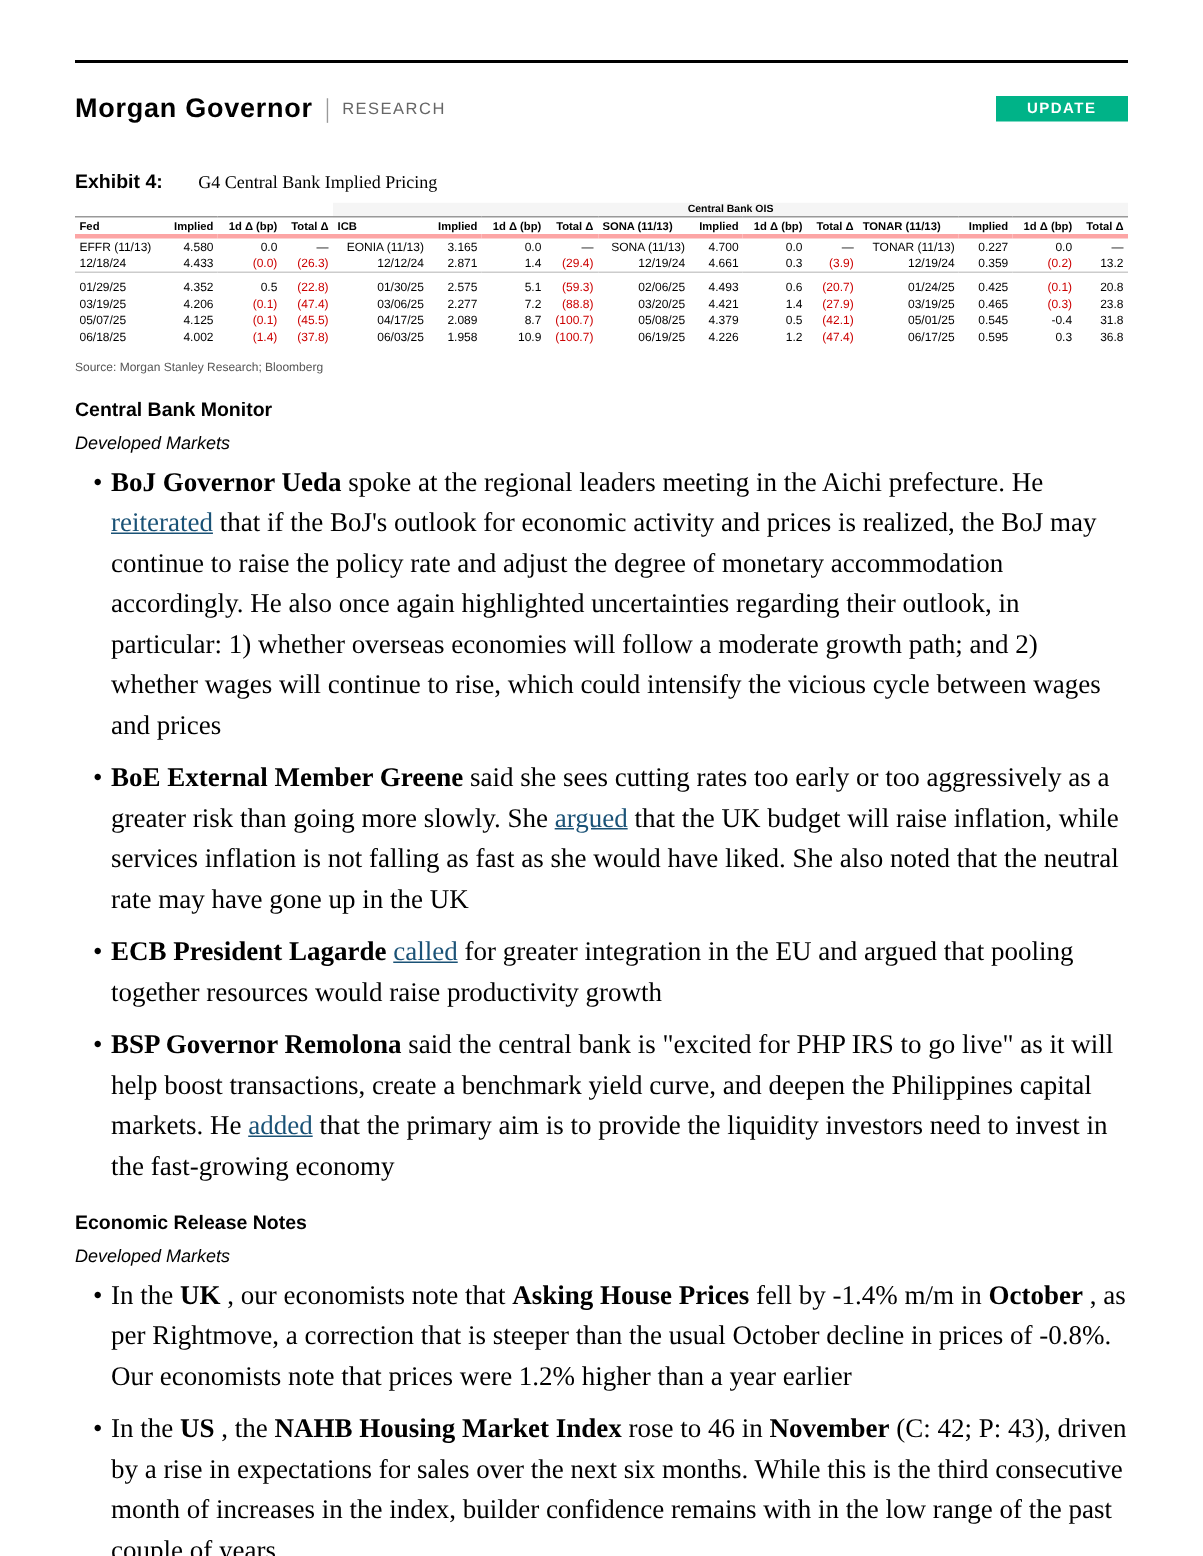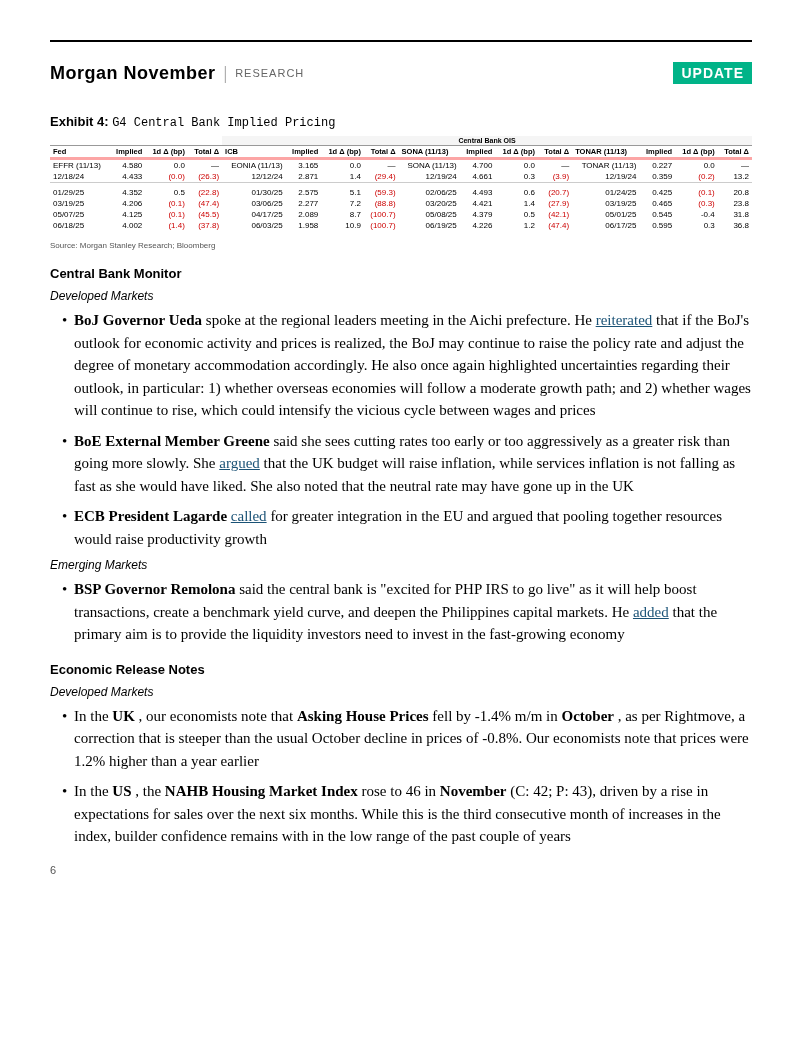--- a/index.html
+++ b/index.html
@@ -40,36 +40,37 @@
       font-size: 11px;
       color: #666;
       letter-spacing: 1px;
       text-transform: uppercase;
     }
     .update-badge {
       margin-left: auto;
       background: #00b388;
       color: #fff;
       font-family: Arial, sans-serif;
-      font-size: 14px;
-      font-weight: bold;
-      padding: 3px 8px;
+      font-size: 10px;
+      font-weight: bold;
+      padding: 3px 21px;
       letter-spacing: 1px;
     }
     
     .exhibit-title {
       font-family: Arial, sans-serif;
       font-size: 13px;
       font-weight: bold;
       margin-bottom: 6px;
     }
     .exhibit-subtitle {
-      font-family: Liberation Mono, monospace;
+      font-family: Liberation Serif, serif;
       font-size: 12px;
       font-weight: normal;
+      margin-left: 20px;
     }
     
     .table-container {
       margin-bottom: 10px;
       overflow-x: auto;
     }
     table {
       border-collapse: collapse;
       font-family: Arial, sans-serif;
       font-size: 8px;
@@ -121,21 +122,21 @@
       margin-top: 8px;
     }
     
     ul.content-list {
       list-style: none;
       padding-left: 12px;
       margin-bottom: 8px;
     }
     ul.content-list li {
       font-family: 'Times New Roman', Times, serif;
-      font-size: 15px;
+      font-size: 18px;
       line-height: 1.5;
       margin-bottom: 8px;
       padding-left: 12px;
       position: relative;
     }
     ul.content-list li::before {
       content: '•';
       position: absolute;
       left: 0;
       top: 0;
@@ -156,21 +157,21 @@
       margin-bottom: 20px;
     }
   </style>
 </head>
 <body>
 
 <div class="page">
   <div class="top-border"></div>
 
   <div class="header">
-    <span class="logo-morgan">Morgan November</span>
+    <span class="logo-morgan">Morgan Governor</span>
     <span class="logo-divider">|</span>
     <span class="logo-research">RESEARCH</span>
     <div class="update-badge">UPDATE</div>
   </div>
 
   <div class="exhibit-section">
     <div class="exhibit-title">
       <span>Exhibit 4:</span>&nbsp;<span class="exhibit-subtitle">G4 Central Bank Implied Pricing</span>
     </div>
 
@@ -339,21 +340,20 @@
         <span> that the UK budget will raise inflation, while services inflation is not falling as fast as she would have liked. She also noted that the neutral rate may have gone up in the UK</span>
       </li>
       <li>
         <span class="bold">ECB President Lagarde</span>
         <span> </span>
         <span class="link">called</span>
         <span> for greater integration in the EU and argued that pooling together resources would raise productivity growth</span>
       </li>
     </ul>
 
-    <div class="subsection-title">Emerging Markets</div>
     <ul class="content-list">
       <li>
         <span class="bold">BSP Governor Remolona</span>
         <span> said the central bank is "excited for PHP IRS to go live" as it will help boost transactions, create a benchmark yield curve, and deepen the Philippines capital markets. He </span>
         <span class="link">added</span>
         <span> that the primary aim is to provide the liquidity investors need to invest in the fast-growing economy</span>
       </li>
     </ul>
   </div>
 

